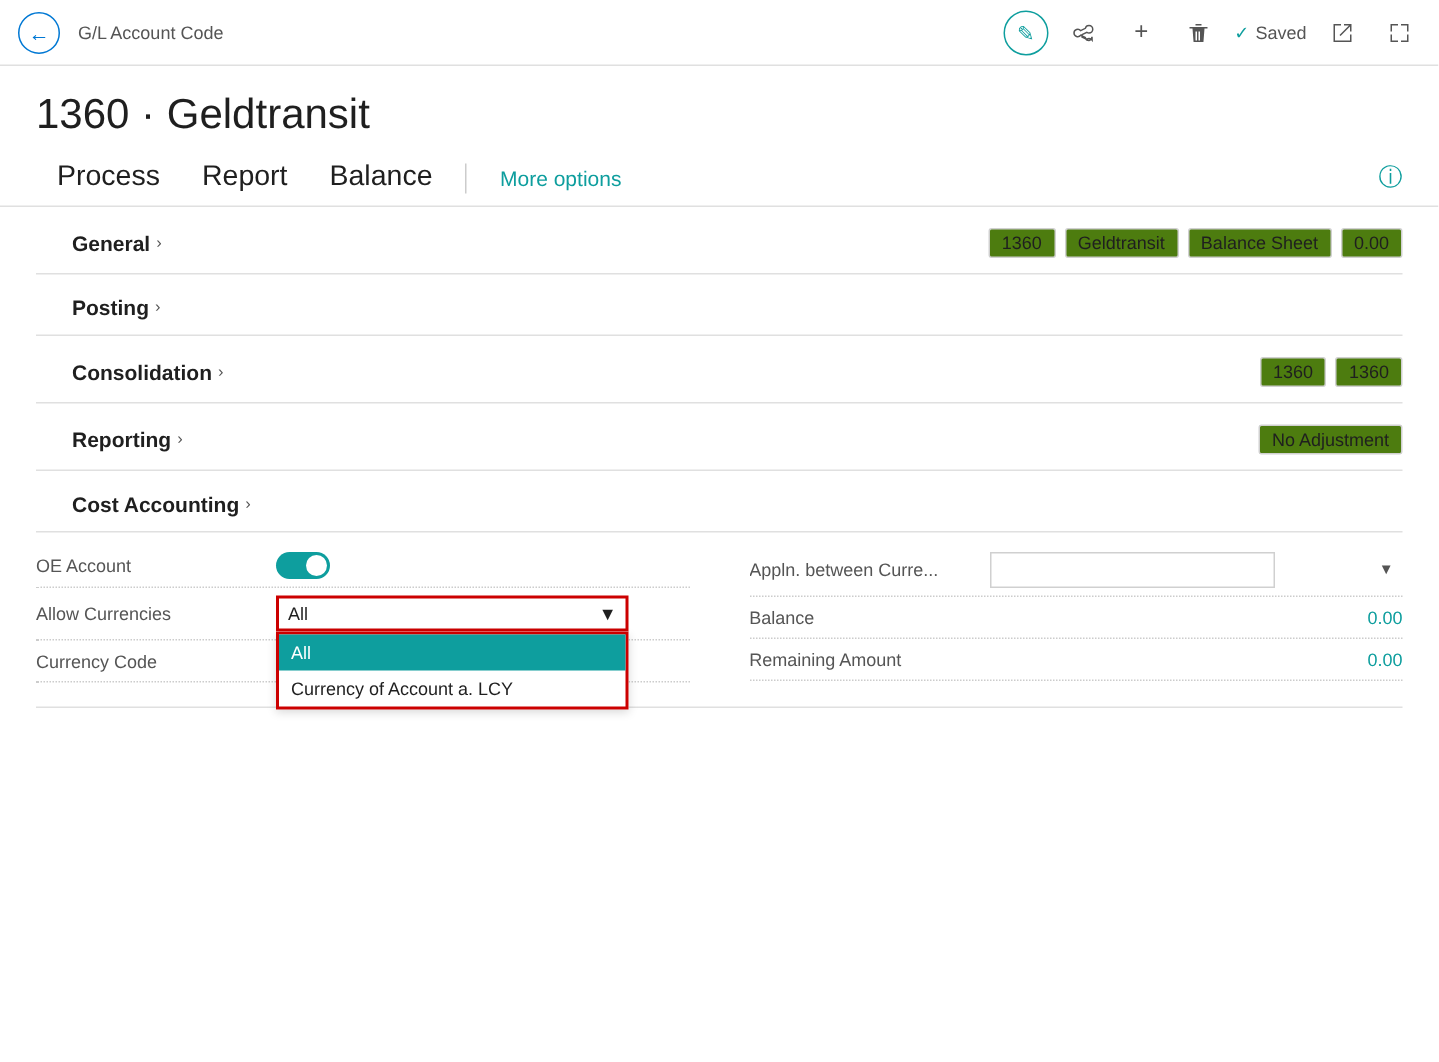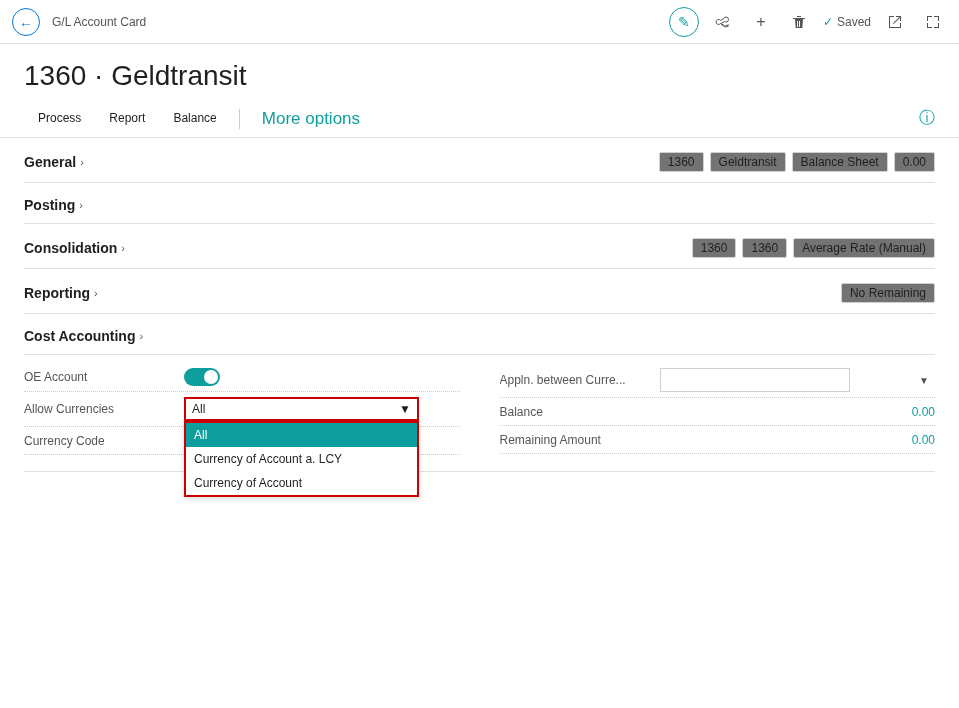--- a/index.html
+++ b/index.html
@@ -25,39 +25,39 @@
 
     
     .page-title-area { padding: 16px 24px 8px 24px; }
     .page-title { font-size: 28px; font-weight: 300; color: #1f1f1f; }
 
     
     .menu-bar {
       display: flex; align-items: center; padding: 0 24px; border-bottom: 1px solid #e0e0e0; height: 38px; gap: 0;
     }
     .menu-item {
-      padding: 8px 14px; font-size: 12px; color: #1f1f1f; cursor: pointer; border-bottom: 2px solid transparent; height: 38px; display: flex; align-items: center;
+      padding: 8px 14px; font-size: 19px; color: #1f1f1f; cursor: pointer; border-bottom: 2px solid transparent; height: 38px; display: flex; align-items: center;
     }
     .menu-separator { width: 1px; height: 20px; background: #ccc; margin: 0 8px; }
-    .menu-more { color: #0e9e9e; font-size: 17px; cursor: pointer; padding: 8px 14px; }
+    .menu-more { color: #0e9e9e; font-size: 14px; cursor: pointer; padding: 8px 14px; }
     .menu-info { margin-left: auto; color: #0e9e9e; font-size: 16px; cursor: pointer; }
 
     
     .content { padding: 0 24px; overflow-y: auto; height: calc(708px - 44px - 60px - 38px); }
 
     
     .section { border-bottom: 1px solid #e0e0e0; padding: 0; }
     .section-header {
       display: flex; align-items: center; padding: 14px 0 10px 0; cursor: pointer;
     }
-    .section-header-title { font-size: 14px; font-weight: 600; color: #1f1f1f; }
+    .section-header-title { font-size: 14px; font-weight: 600; color: #1f1f1f; margin-left: 24px; }
     .section-chevron { margin-left: 4px; font-size: 11px; color: #555; }
     .section-badges { margin-left: auto; display: flex; gap: 6px; }
     .badge {
-      background: #737373; border: 1px solid #d0d0d0; padding: 2px 8px; font-size: 12px; color: #1f1f1f; border-radius: 2px;
+      background: #4d7c0f; border: 1px solid #d0d0d0; padding: 2px 8px; font-size: 12px; color: #1f1f1f; border-radius: 2px;
     }
 
     
     .form-area { display: grid; grid-template-columns: 1fr 1fr; gap: 0 40px; padding: 8px 0 16px 0; }
     .form-row { display: flex; align-items: center; padding: 5px 0; border-bottom: 1px dotted #ccc; min-height: 28px; }
     .form-label { font-size: 12px; color: #555; flex: 0 0 160px; white-space: nowrap; overflow: hidden; text-overflow: ellipsis; }
     .form-value { font-size: 12px; color: #1f1f1f; flex: 1; }
     .form-value.blue { color: #0e9e9e; text-align: right; }
 
     
@@ -86,21 +86,21 @@
     
     .appln-dropdown {
       width: 190px; padding: 3px 6px; font-size: 12px; border: 1px solid #d0d0d0; background: #fff; appearance: none; cursor: pointer; height: 24px;
     }
   </style>
 </head>
 <body>
 
 <div class="top-bar">
   <div class="back-btn">←</div>
-  <span class="top-bar-title">G/L Account Card</span>
+  <span class="top-bar-title">G/L Account Code</span>
   <div class="top-bar-actions">
     <div class="icon-btn">✎</div>
     <div class="icon-btn-plain">
       <svg width="16" height="16" viewBox="0 0 16 16" fill="none" xmlns="http://www.w3.org/2000/svg">
         <path d="M13 10.5a2.5 2.5 0 0 1-1.95 2.45L11 13a2.5 2.5 0 0 1-2.45-1.95l-3.1-1.55A2.5 2.5 0 0 1 1 8a2.5 2.5 0 0 1 4.45-1.55l3.1-1.55A2.5 2.5 0 0 1 11 3a2.5 2.5 0 0 1 2.5 2.5 2.5 2.5 0 0 1-2.5 2.5 2.49 2.49 0 0 1-1.45-.46L6.4 9.1A2.5 2.5 0 0 1 6.5 10a2.5 2.5 0 0 1-.1.69l3.15 1.57c.4-.35.93-.56 1.5-.56a2.5 2.5 0 0 1 2 1z" stroke="#555" stroke-width="1" fill="none"></path>
       </svg>
     </div>
     <div class="icon-btn-plain" style="font-size:16px; color:#555;">+</div>
     <div class="icon-btn-plain" style="color:#555;">
       <svg width="16" height="16" viewBox="0 0 16 16" fill="#555">
@@ -159,31 +159,30 @@
     </div>
   </div>
 
   <div class="section">
     <div class="section-header">
       <span class="section-header-title">Consolidation</span>
       <span class="section-chevron">›</span>
       <div class="section-badges">
         <span class="badge">1360</span>
         <span class="badge">1360</span>
-        <span class="badge">Average Rate (Manual)</span>
       </div>
     </div>
   </div>
 
   <div class="section">
     <div class="section-header">
       <span class="section-header-title">Reporting</span>
       <span class="section-chevron">›</span>
       <div class="section-badges">
-        <span class="badge">No Remaining</span>
+        <span class="badge">No Adjustment</span>
       </div>
     </div>
   </div>
 
   <div class="section">
     <div class="section-header">
       <span class="section-header-title">Cost Accounting</span>
       <span class="section-chevron">›</span>
     </div>
   </div>
@@ -202,21 +201,20 @@
         <div class="form-row" style="position:relative;align-items:center;">
           <span class="form-label">Allow Currencies</span>
           <div class="dropdown-open-wrapper">
             <div class="dropdown-open-input">
               <span>All</span>
               <span>▼</span>
             </div>
             <div class="dropdown-open-list">
               <div class="dropdown-option selected">All</div>
               <div class="dropdown-option">Currency of Account a. LCY</div>
-              <div class="dropdown-option">Currency of Account</div>
             </div>
           </div>
         </div>
 
         <div class="form-row">
           <span class="form-label">Currency Code</span>
           <span class="form-value"></span>
         </div>
       </div>
 

